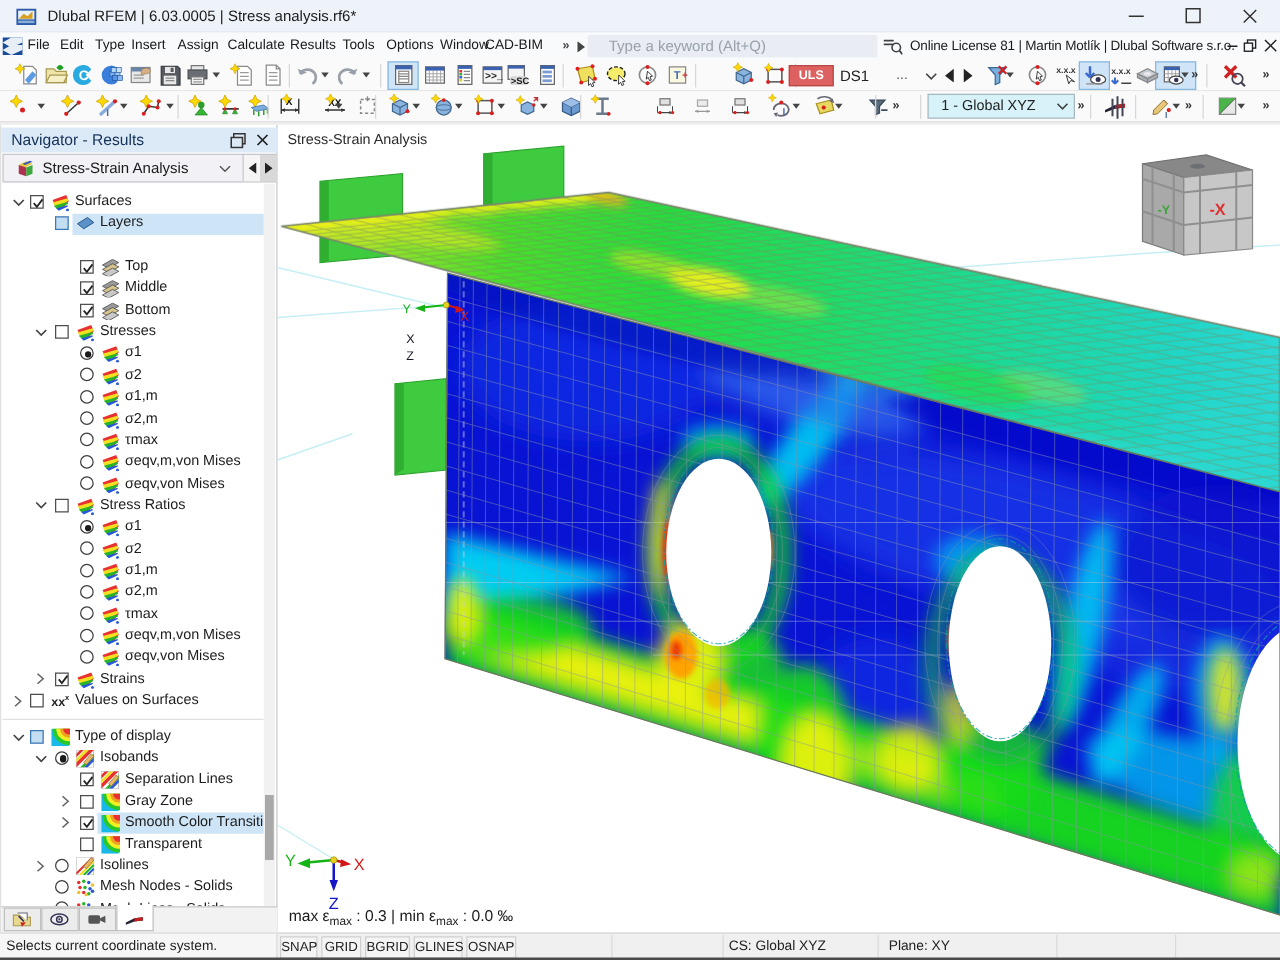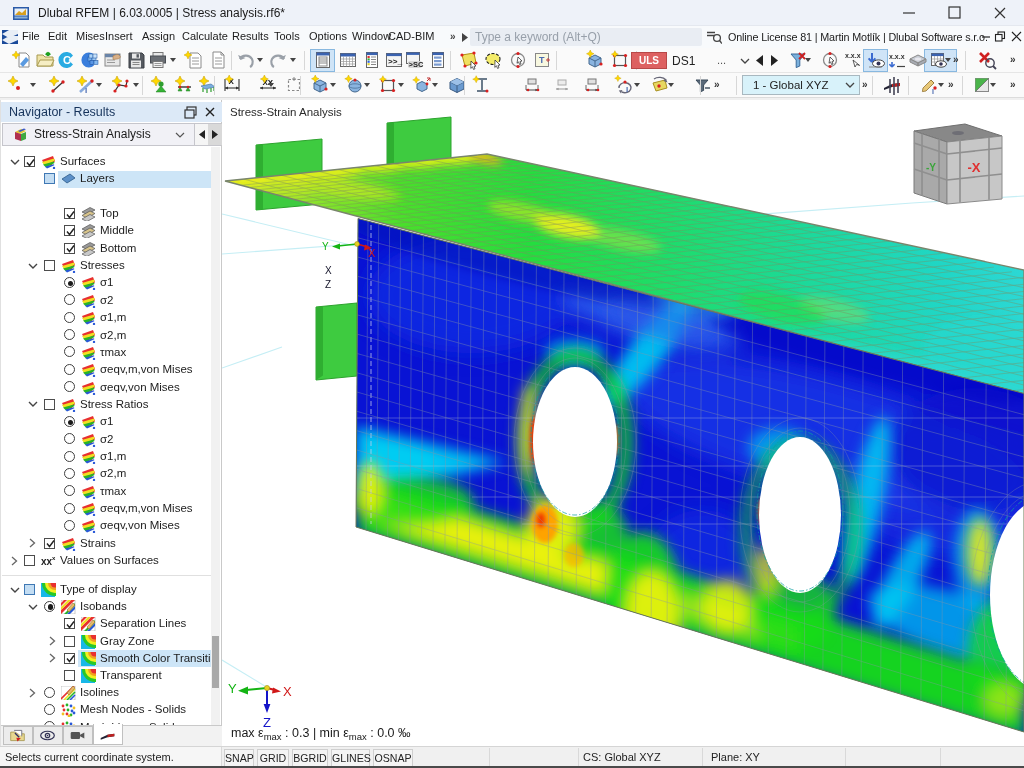--- a/index.html
+++ b/index.html
@@ -363,34 +363,34 @@
         <path d="M100 8l10 10M110 8l-10 10" stroke="#333" stroke-width="1.2"></path>
       </svg>
     </div>
     <div class="abs" id="menubar">
       <svg class="abs" style="left:2px;top:3px" width="17" height="16">
         <rect x="0" y="1" width="16" height="14" fill="#1a4a9a"></rect>
         <path d="M0 5l7-4h9v4l-9 4zM0 11l7-4h9v4l-9 4z" fill="#e8eef6"></path>
       </svg>
       <div class="mi" style="left:22px">File</div>
       <div class="mi" style="left:48px">Edit</div>
-      <div class="mi" style="left:76px">Mises</div>
+      <div class="mi" style="left:76px">Type</div>
       <div class="mi" style="left:105px">Insert</div>
       <div class="mi" style="left:142px">Assign</div>
       <div class="mi" style="left:182px">Calculate</div>
       <div class="mi" style="left:232px">Results</div>
       <div class="mi" style="left:274px">Tools</div>
       <div class="mi" style="left:309px">Options</div>
       <div class="mi" style="left:352px">Window</div>
       <div class="mi" style="left:388px">CAD-BIM</div>
       <div class="abs" style="left:450px;top:5px;font-size:10px;color:#444;letter-spacing:-1px;font-weight:bold">»</div>
       <svg class="abs" style="left:461px;top:7px" width="8" height="9">
         <path d="M1 0l6 4.5L1 9z" fill="#444"></path>
       </svg>
-      <div class="abs" style="left:470px;top:2px;width:232px;height:18px;background:#e9edf3;border-radius:2px;font-size:12px;color:#98a0aa;line-height:18px;padding-left:5px">Type a keyword (Alt+Q)</div>
+      <div class="abs" style="left:470px;top:2px;width:232px;height:18px;background:#e9edf3;border-radius:2px;font-size:12px;color:#98a0aa;line-height:18px;padding-left:17px">Type a keyword (Alt+Q)</div>
       <svg class="abs" style="left:706px;top:4px" width="16" height="15">
         <path d="M1 2.5h8M1 5.5h8" stroke="#444" stroke-width="1.3"></path>
         <circle cx="11" cy="8" r="3.4" fill="none" stroke="#444" stroke-width="1.3"></circle>
         <path d="M13.5 10.5l2.5 3" stroke="#444" stroke-width="1.4"></path>
       </svg>
       <div class="abs" style="left:728px;top:4.5px;font-size:10.8px;letter-spacing:-0.15px;color:#1b1b1b">Online License 81 | Martin Motlík | Dlubal Software s.r.o.</div>
       <svg class="abs" style="left:980px;top:0" width="44" height="22">
         <line x1="2" y1="11" x2="10" y2="11" stroke="#222" stroke-width="1.2"></line>
         <rect x="18" y="6" width="6.5" height="6.5" fill="none" stroke="#222" stroke-width="1.1"></rect>
         <rect x="15.5" y="8.5" width="6.5" height="6.5" fill="#f8fafc" stroke="#222" stroke-width="1.1"></rect>

